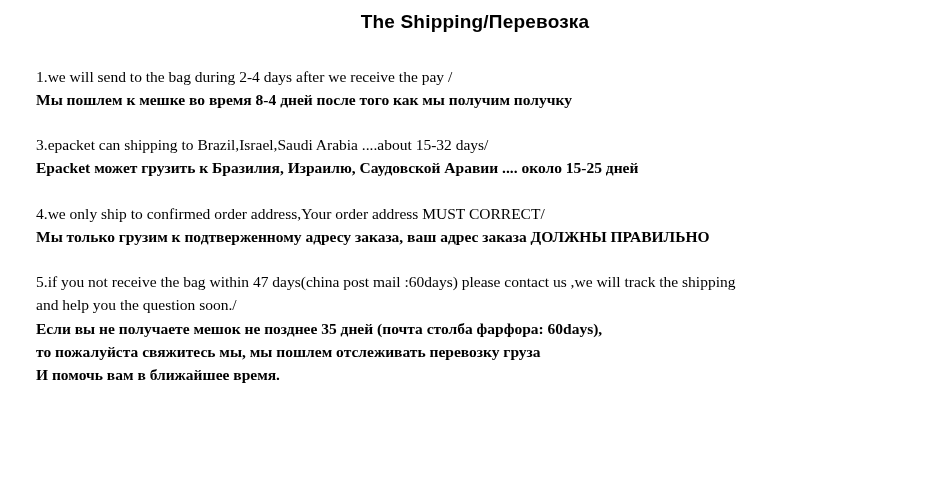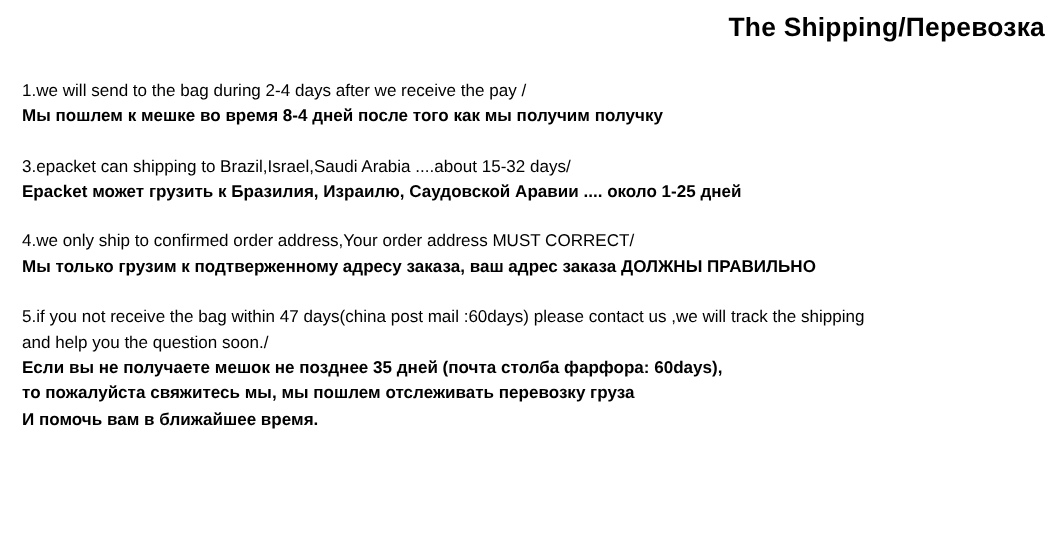--- a/index.html
+++ b/index.html
@@ -14,31 +14,32 @@
     color: #000000;
     overflow: hidden;
   }
   .page {
     position: relative;
     width: 950px;
     height: 500px;
     box-sizing: border-box;
   }
   .title {
-    text-align: right;
-    font-size: 24px;
+    text-align: center;
+    font-size: 19px;
     font-weight: bold;
     letter-spacing: 0.2px;
     margin: 10px 0 0 0;
     padding: 0;
     line-height: 1.3;
   }
   .content {
-    padding: 30px 34px 0 20px;
+    padding: 30px 34px 0 36px;
     box-sizing: border-box;
+    font-family: Liberation Serif, serif;
   }
   .item {
     margin-bottom: 22px;
   }
   .line {
     font-size: 15.5px;
     line-height: 1.5;
     white-space: pre-wrap;
   }
   .line.en {
@@ -61,21 +62,21 @@
   <div class="content">
 
     <div class="item">
       <div class="line en">1.we will send to the bag during 2-4 days after we receive the pay /</div>
       <div class="line ru">Мы пошлем к мешке во время 8-4 дней после того как мы получим получку</div>
     </div>
 
 
     <div class="item">
       <div class="line en">3.epacket can shipping to Brazil,Israel,Saudi Arabia ....about 15-32 days/</div>
-      <div class="line ru">Epacket может грузить к Бразилия, Израилю, Саудовской Аравии .... около 1-25 дней</div>
+      <div class="line ru">Epacket может грузить к Бразилия, Израилю, Саудовской Аравии .... около 15-25 дней</div>
     </div>
 
     <div class="item">
       <div class="line en">4.we only ship to confirmed order address,Your order address MUST CORRECT/</div>
       <div class="line ru">Мы только грузим к подтверженному адресу заказа, ваш адрес заказа ДОЛЖНЫ ПРАВИЛЬНО</div>
     </div>
 
     <div class="item item-5">
       <div class="line en">5.if you not receive the bag within 47 days(china post mail :60days) please contact us ,we will track the shipping
 and help you the question soon./</div>

